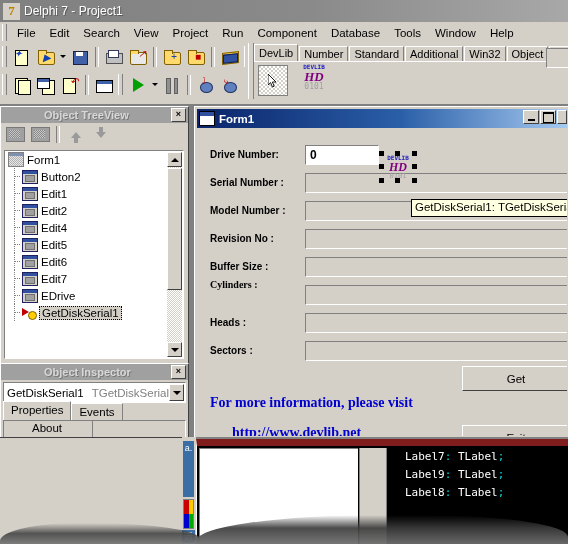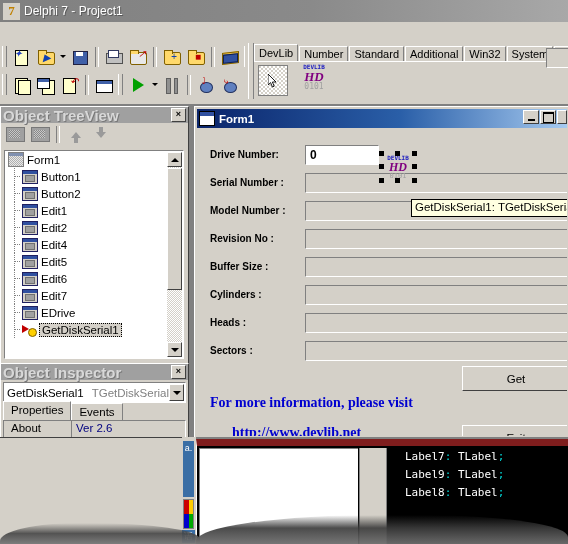--- a/index.html
+++ b/index.html
@@ -173,22 +173,23 @@
     position: absolute; left: 0px; top: 106px; width: 187px; height: 256px;
     background: #d4d0c8;
     border-top:1px solid #ffffff; border-left:1px solid #ffffff;
     border-right:1px solid #404040; border-bottom:1px solid #404040;
   }
   .panel-title {
     height: 16px; background: #a0a0a0; display:flex; align-items:center;
     padding-left: 2px; position: relative;
   }
   .panel-title span.t {
-    color: #d8d8d8; font-weight: bold; font-size: 15px;
+    color: #d8d8d8; font-weight: bold; font-size: 11px;
     text-shadow: 1px 1px 0 #787878;
+    margin-left: 41px;
   }
   .panel-close {
     position:absolute; right: 2px; top: 1px; width: 13px; height: 12px;
     background:#d4d0c8; border-top:1px solid #ffffff; border-left:1px solid #ffffff;
     border-right:1px solid #404040; border-bottom:1px solid #404040;
     font-size:9px; line-height:11px; text-align:center; color:#000; font-weight:bold;
     font-family:"Liberation Sans", sans-serif;
   }
   #otv-toolbar {
     height: 23px; background: #d4d0c8; display: flex; align-items: center;
@@ -297,21 +298,21 @@
     border-top:1px solid #ffffff; border-left:1px solid #ffffff; border-right:1px solid #808080;
   }
   .oi-tab.active { height:18px; line-height:17px; }
   #oi-grid {
     position:absolute; left:2px; top:56px; width:181px; height:101px;
     background:#d4d0c8;
     border-top:1px solid #808080; border-left:1px solid #808080;
     border-right:1px solid #ffffff; border-bottom:1px solid #ffffff;
     overflow:hidden;
   }
-  .oi-row { height:16px; display:flex; border-bottom:1px dotted #a0a0a0; }
+  .oi-row { height:16px; display:flex; border-bottom:1px dotted #a0a0a0;margin-left:21px; }
   .oi-row .k {
     width:68px; font-size:11.5px; color:#000; padding-left:7px; line-height:15px;
     border-right:1px solid #808080; box-sizing:border-box; flex:none;
   }
   .oi-row .v {
     flex:1; font-size:11.5px; color:#000080; padding-left:4px; line-height:15px;
     font-weight:bold; overflow:hidden; white-space:nowrap;
   }
   .oi-row .v.plain { font-weight:normal; }
   .oi-row.editing {
@@ -481,20 +482,34 @@
 
   <div id="desk-right"></div>
 
   <div id="ide-window">
 
     <div id="ide-titlebar">
       <div class="delphi-logo">7</div>
       <div id="ide-title-text">Delphi 7 - Project1</div>
     </div>
 
+    <div id="ide-menubar">
+      <div class="mgrip"></div>
+      <div class="menu-item">File</div>
+      <div class="menu-item">Edit</div>
+      <div class="menu-item">Search</div>
+      <div class="menu-item">View</div>
+      <div class="menu-item">Project</div>
+      <div class="menu-item">Run</div>
+      <div class="menu-item">Component</div>
+      <div class="menu-item">Database</div>
+      <div class="menu-item">Tools</div>
+      <div class="menu-item">Window</div>
+      <div class="menu-item">Help</div>
+    </div>
 
     <div id="ide-toolarea">
 
       <div class="tb-row" style="top:0px;">
         <div class="tb-grip"></div>
         <div class="tb-btn">
           <span class="ic">
               <i class="pg"></i>
               <i class="star">✦</i>
             </span>
@@ -606,21 +621,21 @@
     </div>
 
     <div id="palette">
       <div id="palette-grip"></div>
       <div id="palette-tabs">
         <div class="pal-tab active">DevLib</div>
         <div class="pal-tab">Number</div>
         <div class="pal-tab">Standard</div>
         <div class="pal-tab">Additional</div>
         <div class="pal-tab">Win32</div>
-        <div class="pal-tab">System</div>
+        <div class="pal-tab">Object</div>
         <div class="pal-tab">Da</div>
       </div>
       <div id="palette-body">
         <div id="pal-arrow-btn">
           <span class="cursor-arrow">
             <svg width="10" height="14" viewBox="0 0 10 14">
                 <polygon points="0,0 0,11 2.6,8.6 4.4,13 6.2,12.2 4.4,8 8,8" fill="#ffffff" stroke="#000000" stroke-width="0.9"></polygon>
               </svg>
           </span>
         </div>
@@ -658,25 +673,20 @@
 
     <div id="otv-list">
       <div id="otv-items">
         <div class="tree-row">
           <i class="ico-form"></i>
           <span class="lbl">Form1</span>
         </div>
         <div class="tree-row">
             <i class="tree-indent"></i>
             <i class="ico-ctrl"></i>
-            <span class="lbl">Button1</span>
-          </div>
-        <div class="tree-row">
-            <i class="tree-indent"></i>
-            <i class="ico-ctrl"></i>
             <span class="lbl">Button2</span>
           </div>
         <div class="tree-row">
             <i class="tree-indent"></i>
             <i class="ico-ctrl"></i>
             <span class="lbl">Edit1</span>
           </div>
         <div class="tree-row">
             <i class="tree-indent"></i>
             <i class="ico-ctrl"></i>
@@ -741,21 +751,20 @@
     </div>
 
     <div id="oi-tabs">
       <div class="oi-tab active">Properties</div>
       <div class="oi-tab">Events</div>
     </div>
 
     <div id="oi-grid">
       <div class="oi-row">
         <span class="k">About</span>
-        <span class="v plain">Ver 2.6</span>
       </div>
       <div class="oi-row">
         <span class="k">DriveID</span>
         <span class="v">0</span>
       </div>
       <div class="oi-row editing">
         <span class="k">Name</span>
         <span class="v">GetDiskSerial1</span>
       </div>
       <div class="oi-row">
@@ -784,21 +793,21 @@
       </span>
     </div>
 
     <div id="form1-canvas">
 
       <div class="fld-label" style="left:13px; top:21px;">Drive Number:</div>
       <div class="fld-label" style="left:13px; top:77px;">Model Number :</div>
       <div class="fld-label" style="left:13px; top:49px;">Serial Number :</div>
       <div class="fld-label" style="left:13px; top:105px;">Revision No :</div>
       <div class="fld-label" style="left:13px; top:133px;">Buffer Size :</div>
-      <div class="fld-label" style="left:13px; top:161px;">Cylinders :</div>
+      <div class="fld-label" style="left:13px; top:151px;font-family:Liberation Serif, serif;">Cylinders :</div>
       <div class="fld-label" style="left:13px; top:189px;">Heads :</div>
       <div class="fld-label" style="left:13px; top:217px;">Sectors :</div>
 
       <div class="fld-edit active" style="left:108px; top:17px; width:74px;">
         <div class="txt">0</div>
       </div>
       <div class="fld-edit" style="left:108px; top:45px;  width:265px;"></div>
       <div class="fld-edit" style="left:108px; top:73px;  width:265px;"></div>
       <div class="fld-edit" style="left:108px; top:101px; width:265px;"></div>
       <div class="fld-edit" style="left:108px; top:129px; width:265px;"></div>

